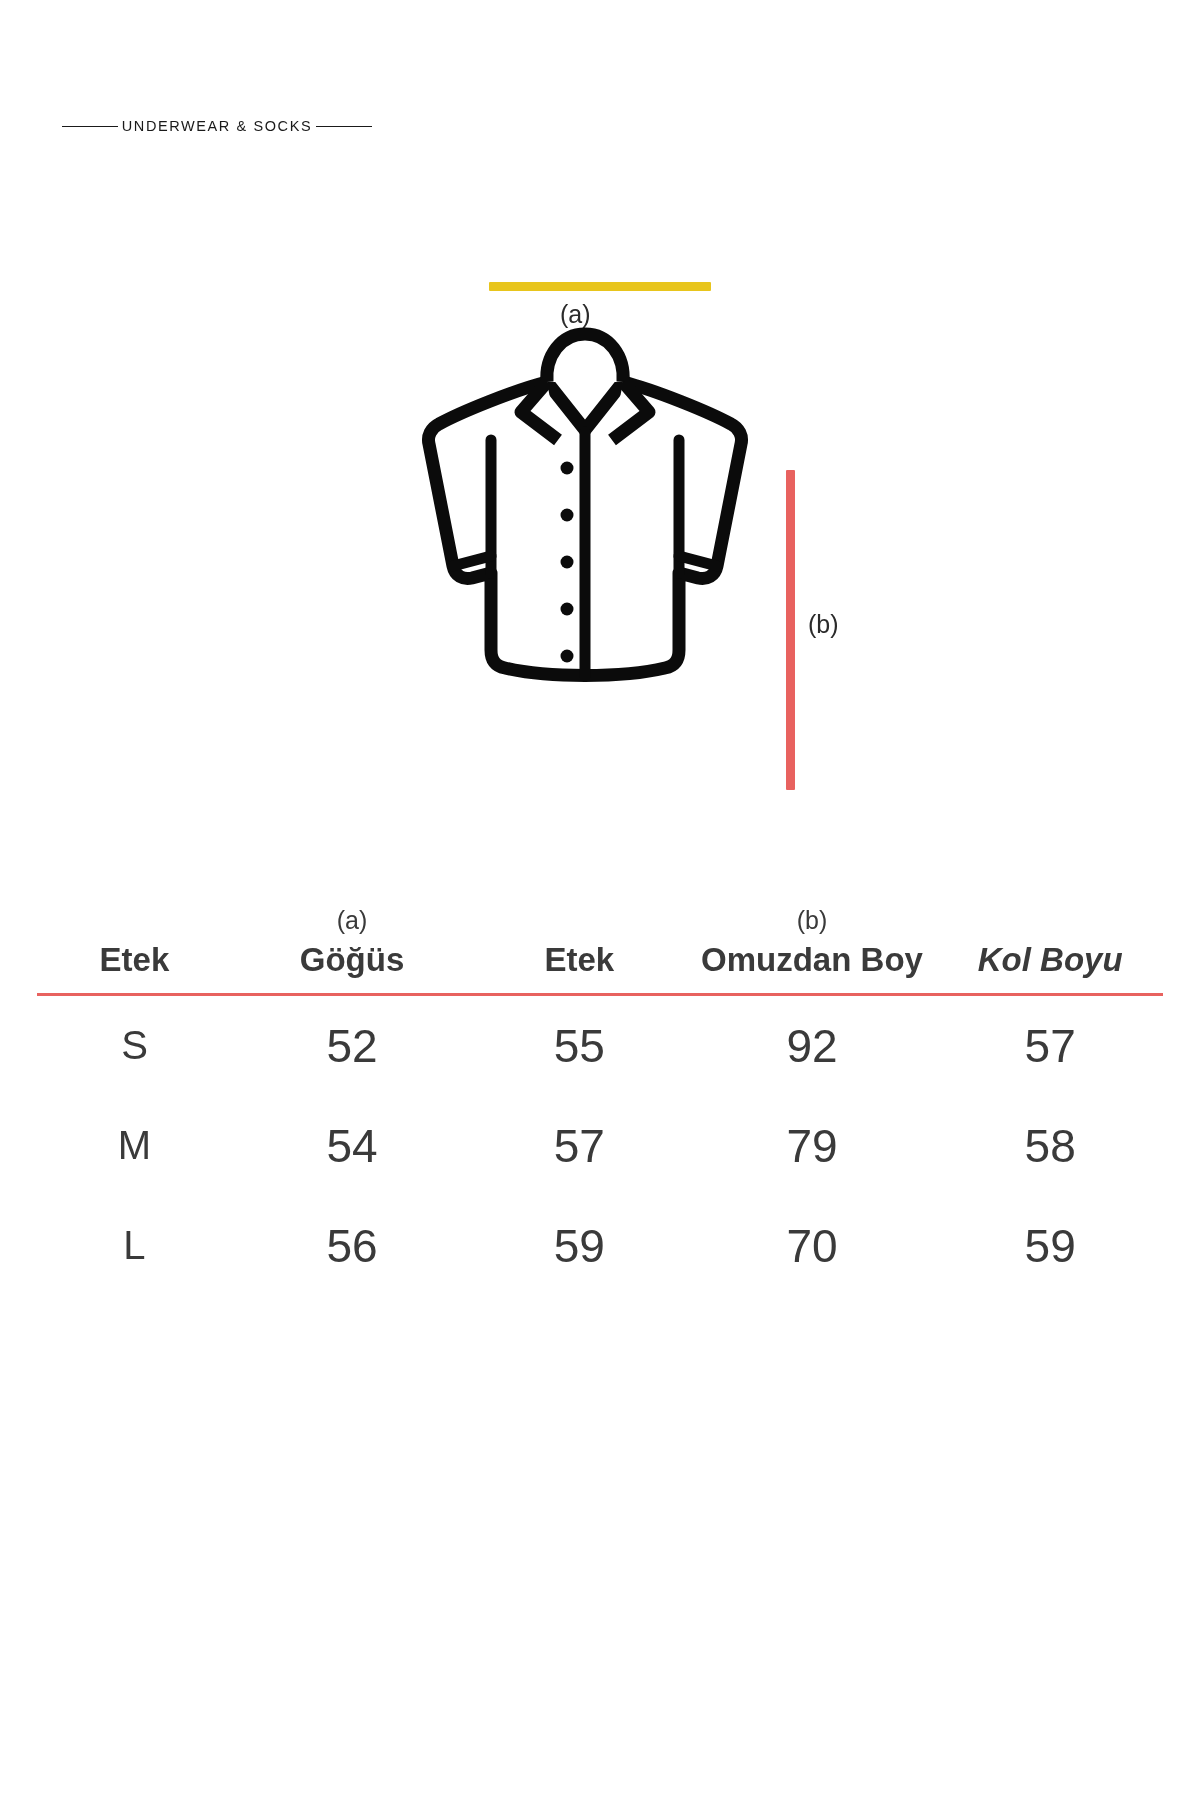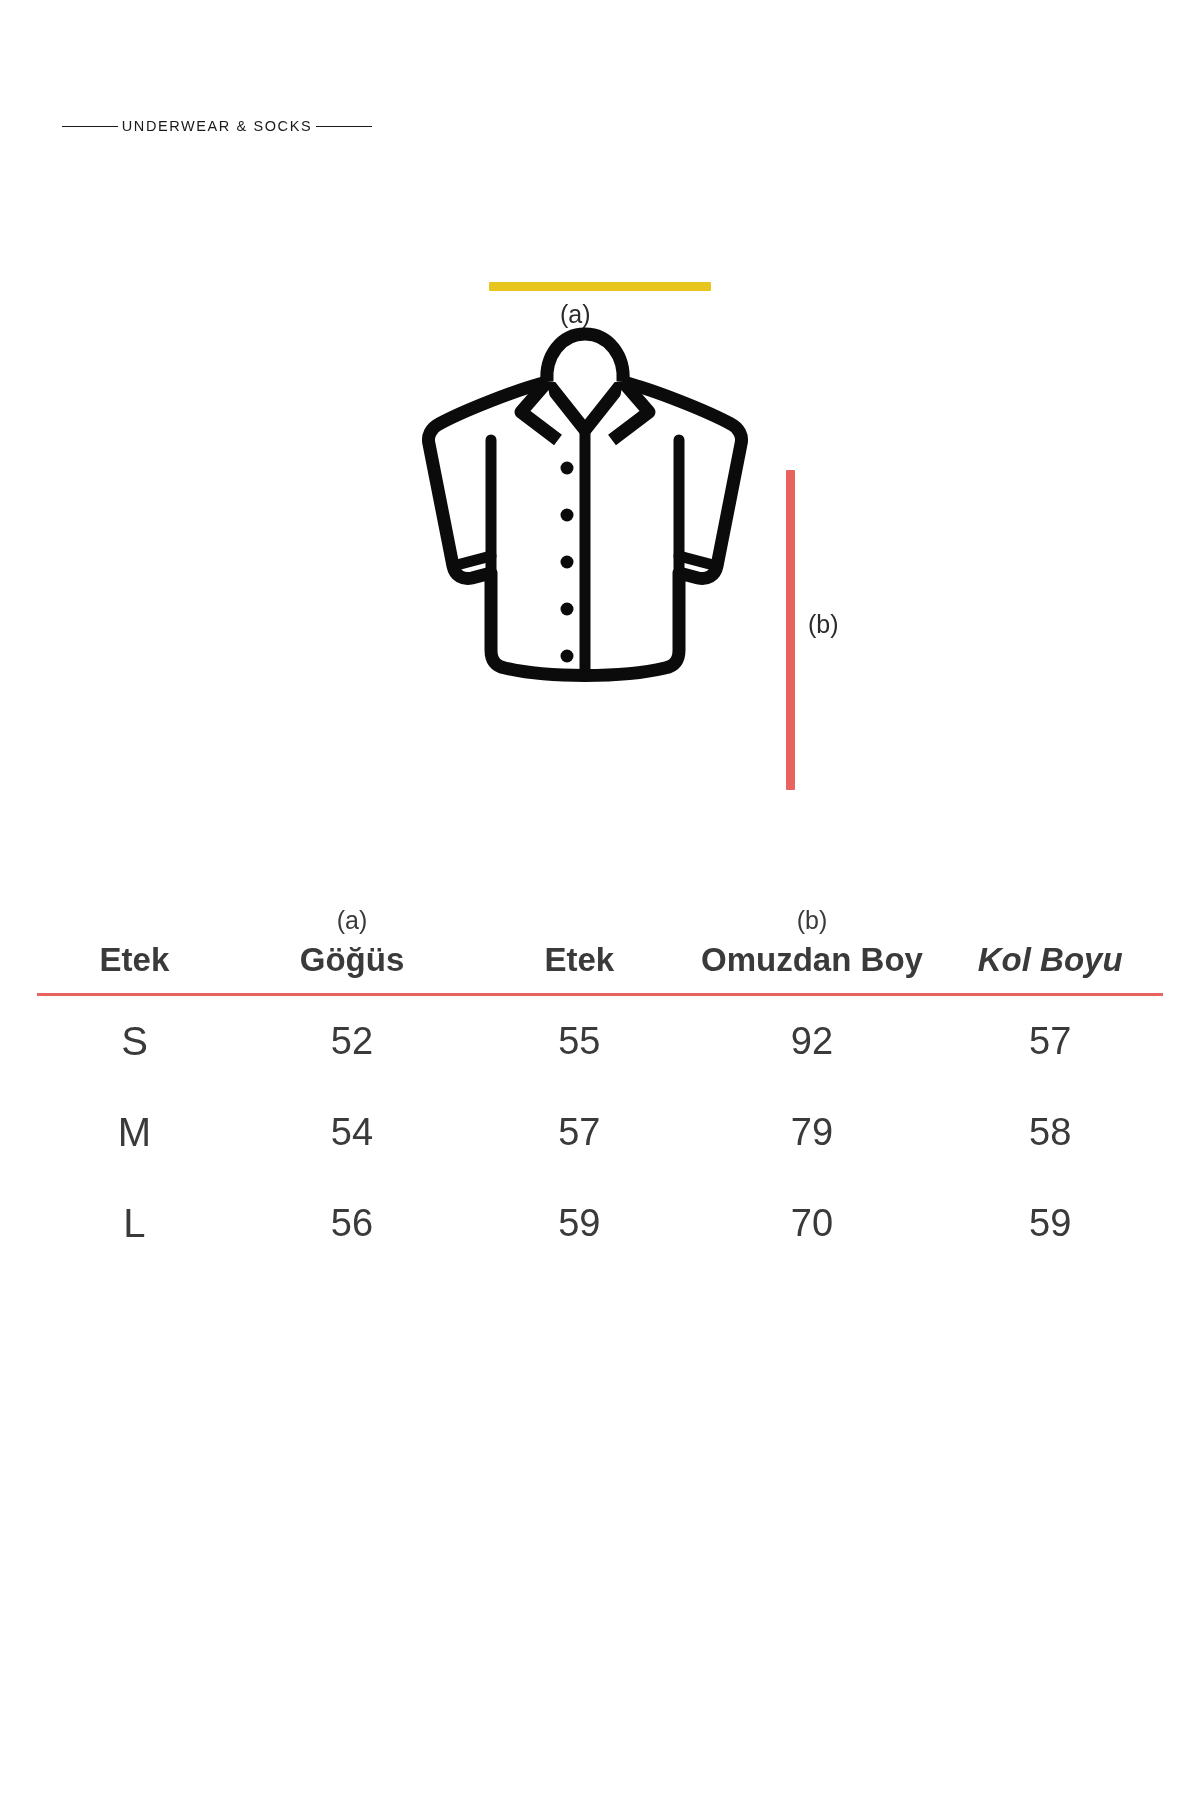--- a/index.html
+++ b/index.html
@@ -145,21 +145,21 @@
   }
   .header-rule td {
     padding: 0;
   }
   .header-rule div {
     height: 3px;
     background: #e8625f;
     margin: 0 5px;
   }
   .size-table tbody td {
-    font-size: 38px;
+    font-size: 46px;
     padding: 23px 0;
   }
   .size-table tbody td.size-cell {
     font-size: 40px;
   }
   
   .c0 { width: 205px; }
   .c1 { width: 230px; }
   .c2 { width: 225px; }
   .c3 { width: 240px; }

